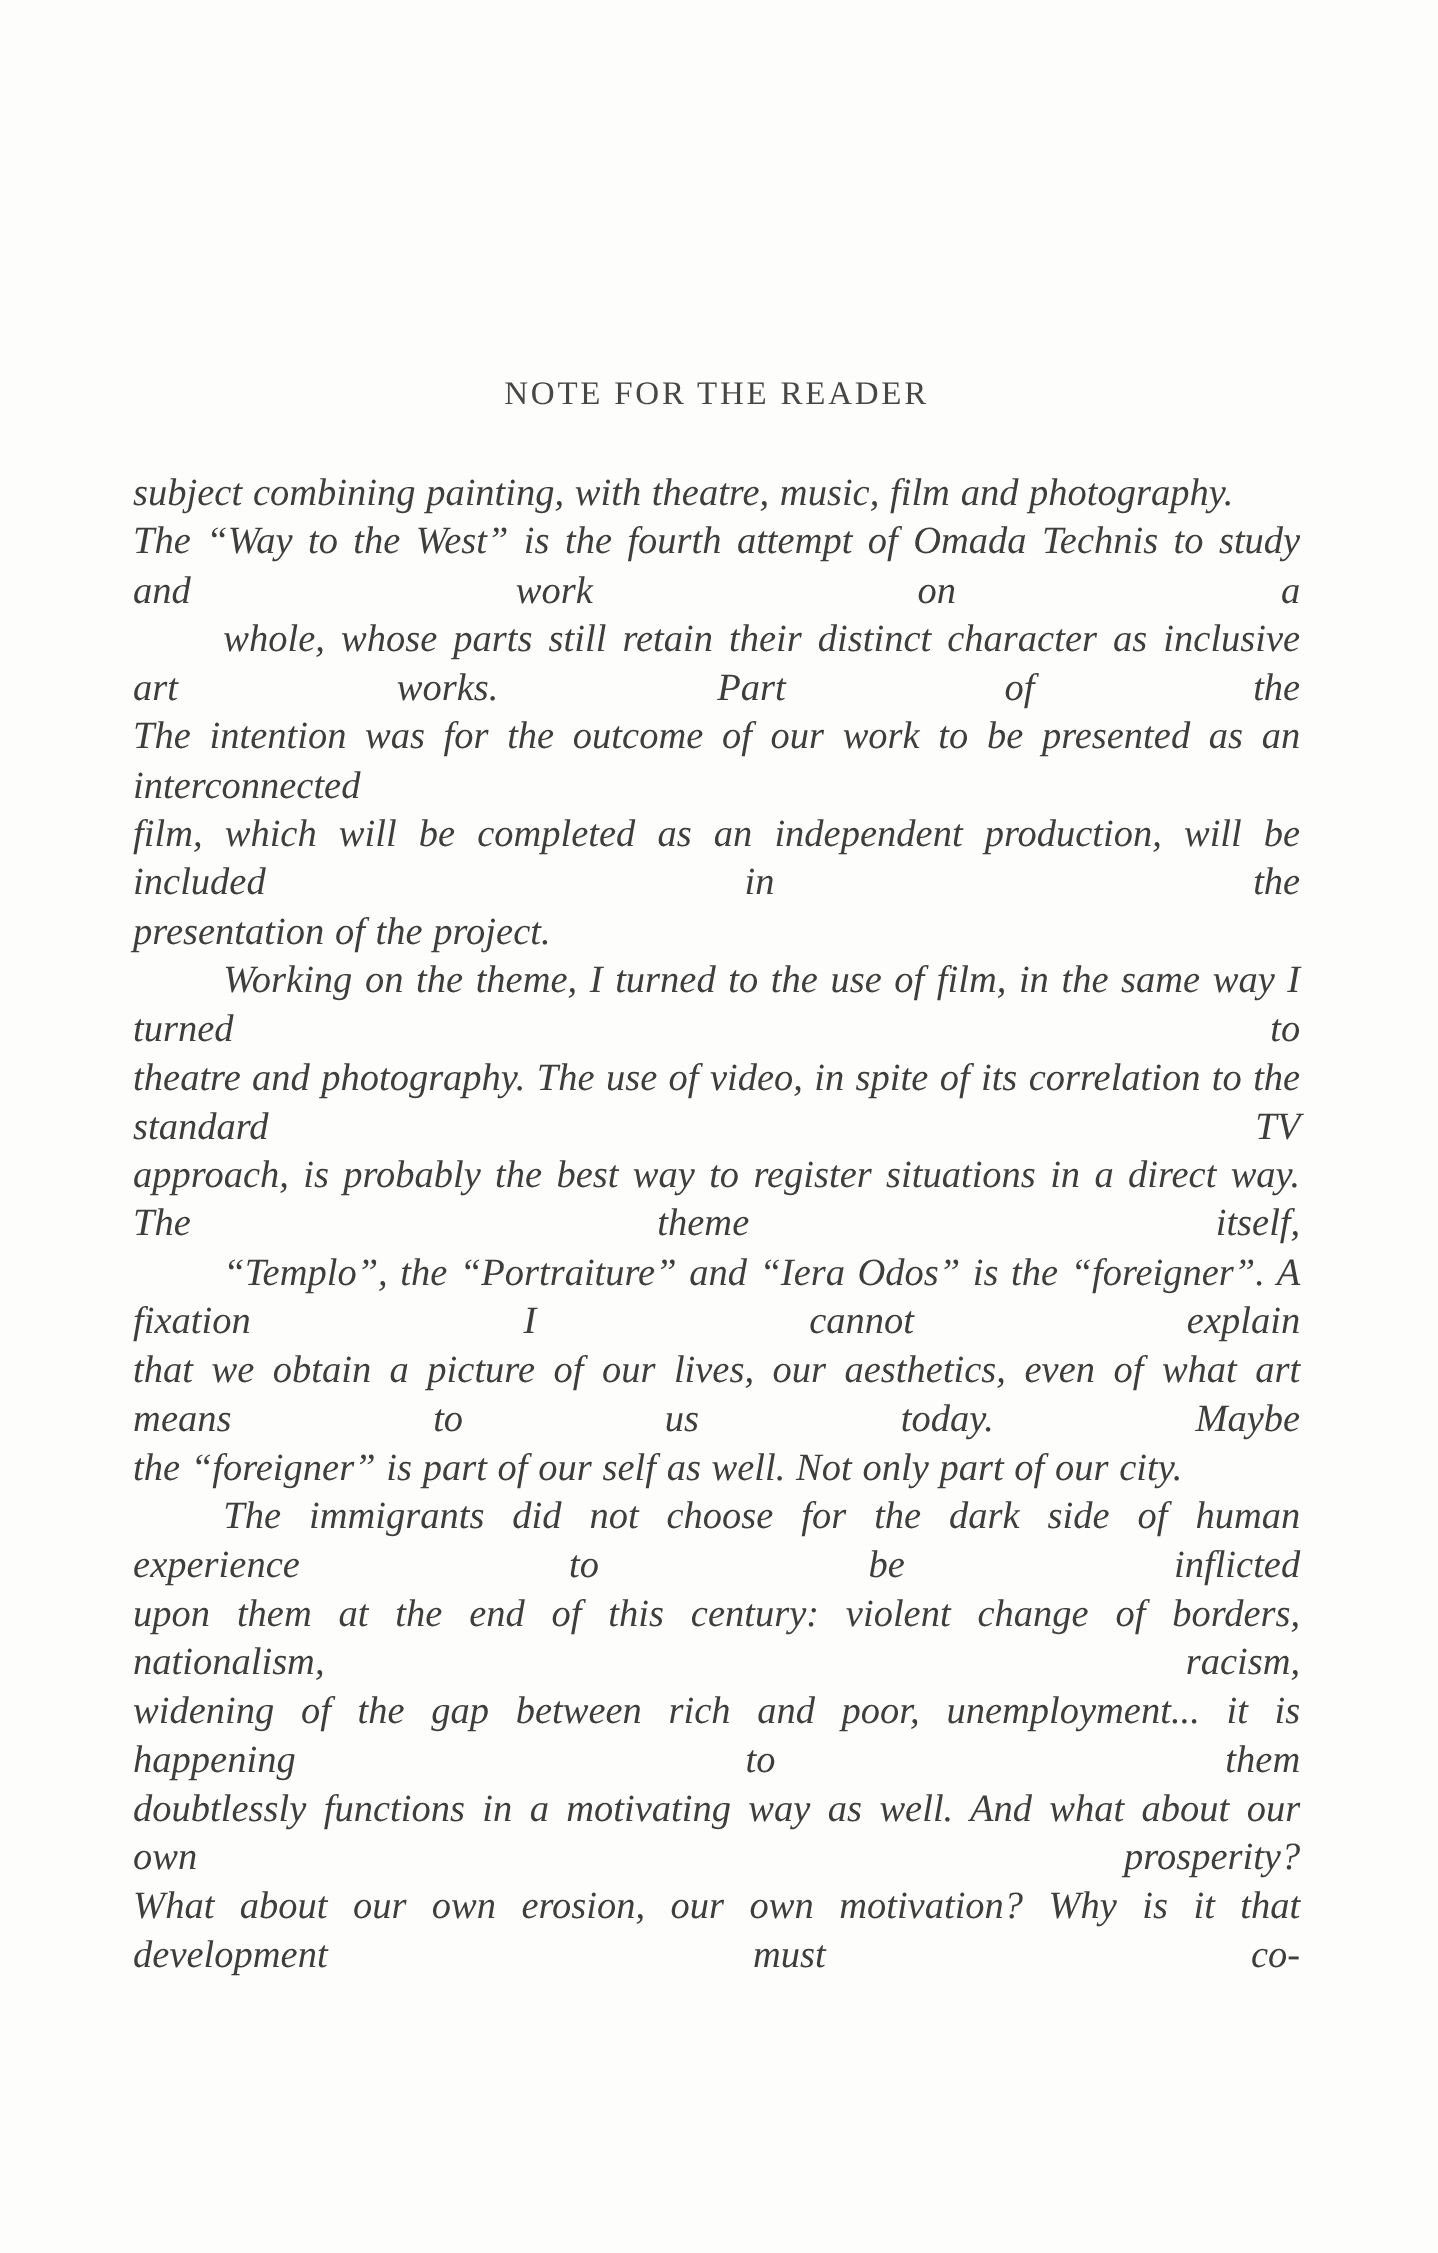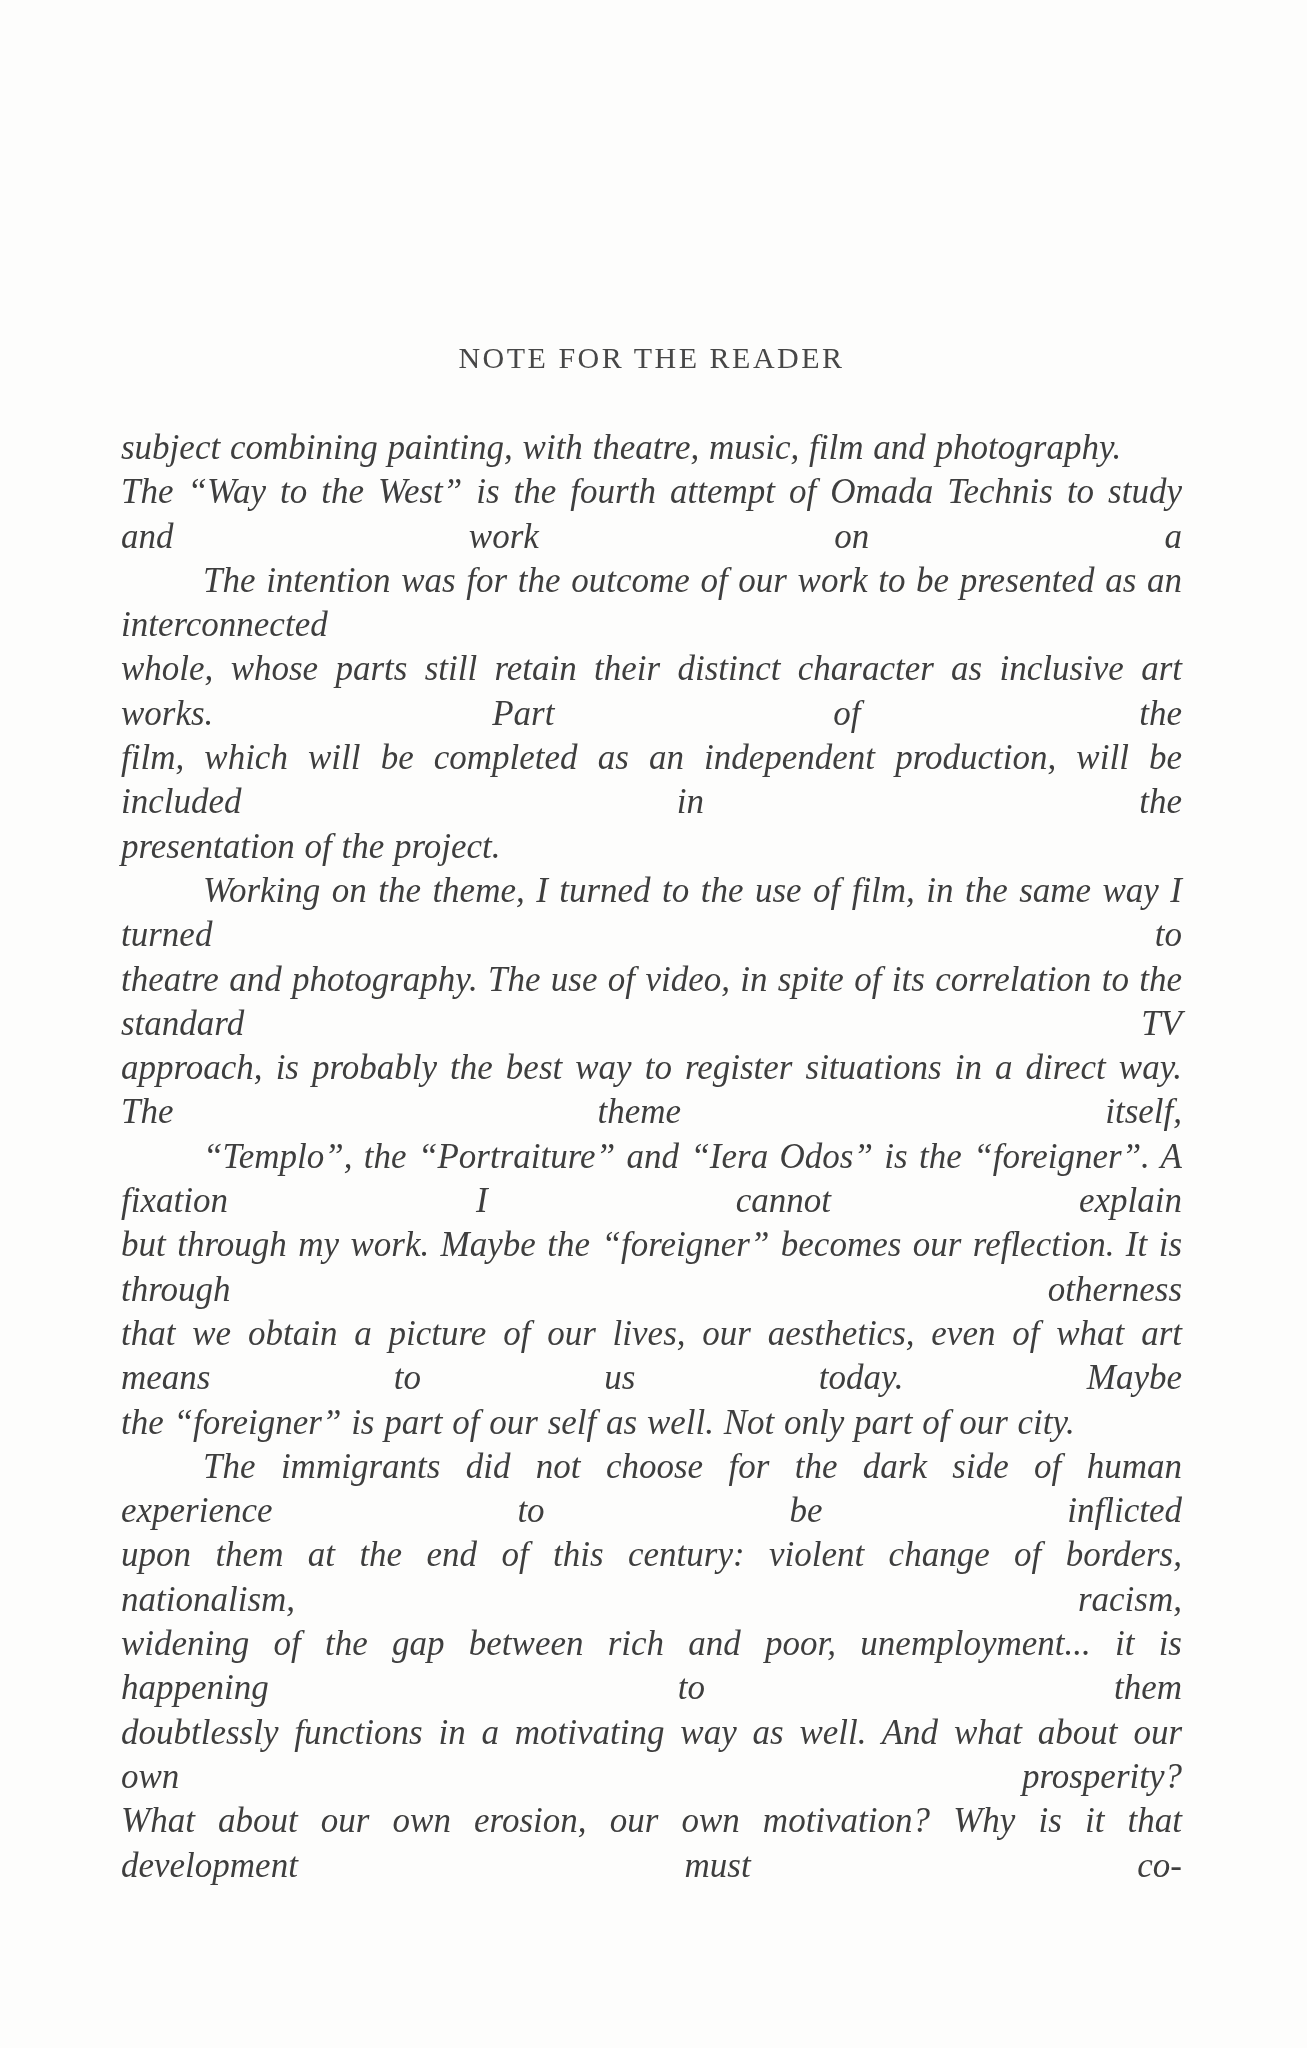--- a/index.html
+++ b/index.html
@@ -66,33 +66,32 @@
 
 <div class="page">
   <div class="text-column">
     <h1 class="page-title">NOTE FOR THE READER</h1>
     <div class="content">
         <div class="para">
           <div class="line final">subject combining painting, with theatre, music, film and photography.</div>
           <div class="line">The “Way to the West” is the fourth attempt of Omada Technis to study and work on a</div>
         </div>
         <div class="para indented">
+          <div class="line">whole, whose parts still retain their distinct character as inclusive art works. Part of the</div>
           <div class="line">The intention was for the outcome of our work to be presented as an interconnected</div>
-          <div class="line">whole, whose parts still retain their distinct character as inclusive art works. Part of the</div>
           <div class="line">film, which will be completed as an independent production, will be included in the</div>
           <div class="line final">presentation of the project.</div>
         </div>
         <div class="para indented">
           <div class="line">Working on the theme, I turned to the use of film, in the same way I turned to</div>
           <div class="line">theatre and photography. The use of video, in spite of its correlation to the standard TV</div>
           <div class="line">approach, is probably the best way to register situations in a direct way. The theme itself,</div>
         </div>
         <div class="para indented">
           <div class="line">“Templo”, the “Portraiture” and “Iera Odos” is the “foreigner”. A fixation I cannot explain</div>
-          <div class="line">but through my work. Maybe the “foreigner” becomes our reflection. It is through otherness</div>
           <div class="line">that we obtain a picture of our lives, our aesthetics, even of what art means to us today. Maybe</div>
           <div class="line final">the “foreigner” is part of our self as well. Not only part of our city.</div>
         </div>
         <div class="para indented">
           <div class="line">The immigrants did not choose for the dark side of human experience to be inflicted</div>
           <div class="line">upon them at the end of this century: violent change of borders, nationalism, racism,</div>
           <div class="line">widening of the gap between rich and poor, unemployment... it is happening to them</div>
           <div class="line">doubtlessly functions in a motivating way as well. And what about our own prosperity?</div>
           <div class="line">What about our own erosion, our own motivation? Why is it that development must co-</div>
         </div>

